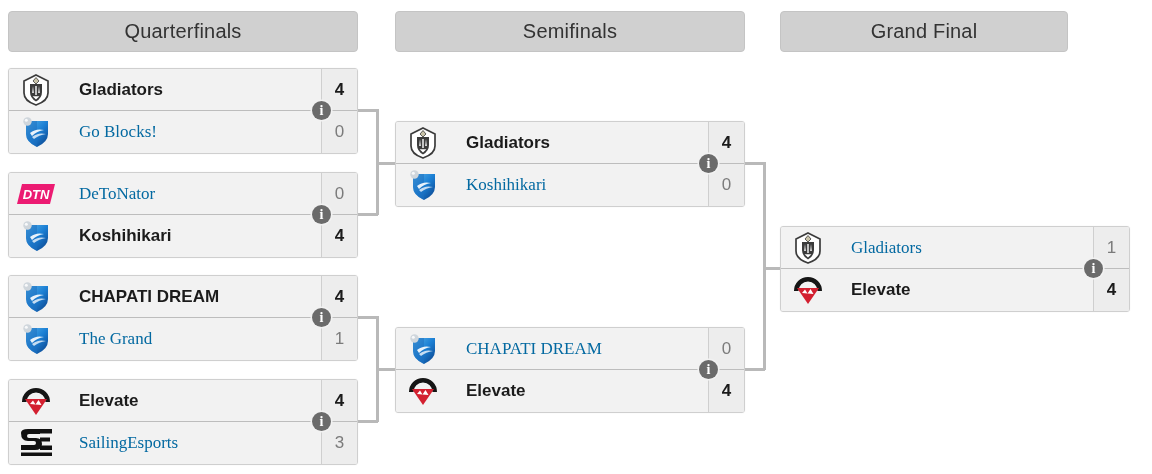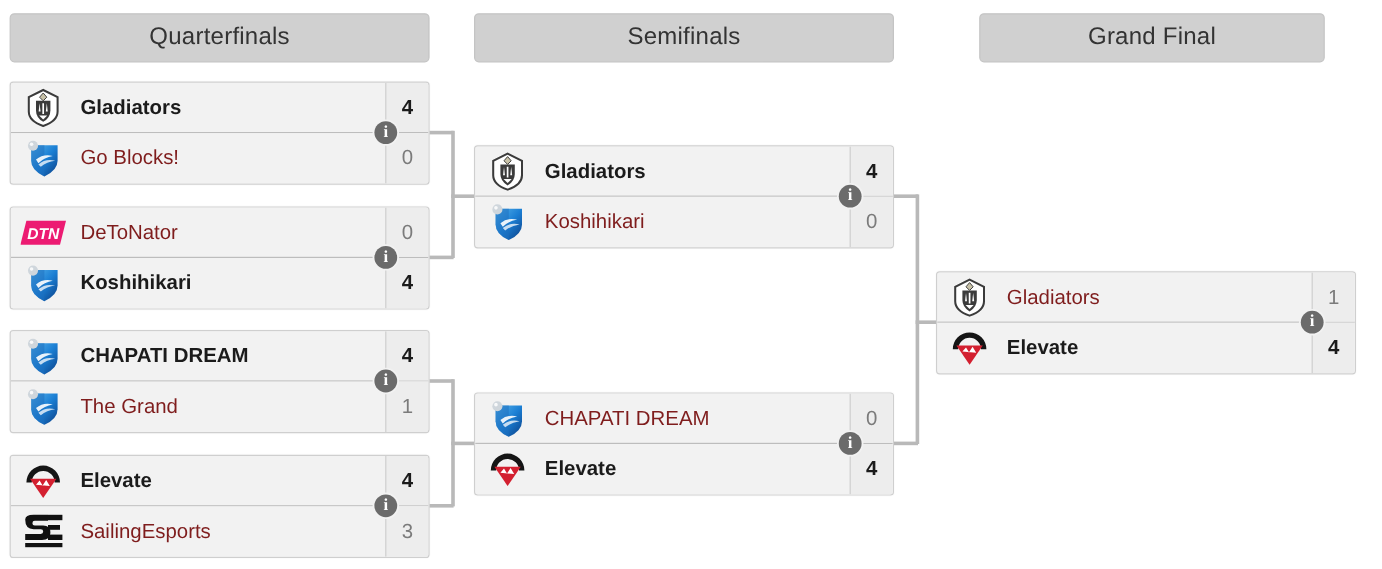--- a/index.html
+++ b/index.html
@@ -35,39 +35,40 @@
     overflow:hidden;
     box-shadow:0 0 0 1px rgba(0,0,0,0.01);
   }
   .team-row{
     position:relative;
     height:42px;
     display:flex;
     align-items:center;
     background:#f2f2f2;
     box-sizing:border-box;
+    gap:12px;
   }
   .team-row.top{border-bottom:1px solid #bdbdbd;}
   .logo{
     width:38px;height:38px;
     margin-left:8px;
     flex:0 0 38px;
     display:flex;align-items:center;justify-content:center;
   }
   .logo svg{display:block;}
   .team-name{
     flex:1 1 auto;
     padding-left:12px;
     font-size:17px;
     white-space:nowrap;
     overflow:hidden;
     text-overflow:ellipsis;
   }
   .team-name.win{color:#1b1b1b;font-weight:bold;}
-  .team-name.lose{color:#7f1d1d;font-weight:normal;}
+  .team-name.lose{color:#0369a1;font-weight:normal;font-family:Liberation Serif, serif;}
   .score{
     flex:0 0 36px;
     height:100%;
     border-left:1px solid #cfcfcf;
     background:#ededed;
     display:flex;align-items:center;justify-content:center;
     font-size:17px;
     box-sizing:border-box;
   }
   .score.win{color:#1b1b1b;font-weight:bold;}
@@ -97,21 +98,21 @@
 </head>
 <body>
 
 <div id="bracket">
     <div class="round-header" style="left: 395px; top: 11px; width: 350px; height: 41px;">
       <span>Semifinals</span>
     </div>
     <div class="round-header" style="left: 8px; top: 11px; width: 350px; height: 41px;">
       <span>Quarterfinals</span>
     </div>
-    <div class="round-header" style="left: 780px; top: 11px; width: 288px; height: 41px; margin-left: 36px;">
+    <div class="round-header" style="left: 780px; top: 11px; width: 288px; height: 41px;">
       <span>Grand Final</span>
     </div>
     <div class="conn h" style="left: 358px; top: 109px; width: 20px;"></div>
     <div class="conn h" style="left: 358px; top: 213px; width: 20px;"></div>
     <div class="conn v" style="left: 376px; top: 109px; height: 106px;"></div>
     <div class="conn h" style="left: 376px; top: 162px; width: 19px;"></div>
     <div class="conn h" style="left: 358px; top: 316px; width: 20px;"></div>
     <div class="conn h" style="left: 358px; top: 420px; width: 20px;"></div>
     <div class="conn v" style="left: 376px; top: 316px; height: 106px;"></div>
     <div class="conn h" style="left: 376px; top: 368px; width: 19px;"></div>

